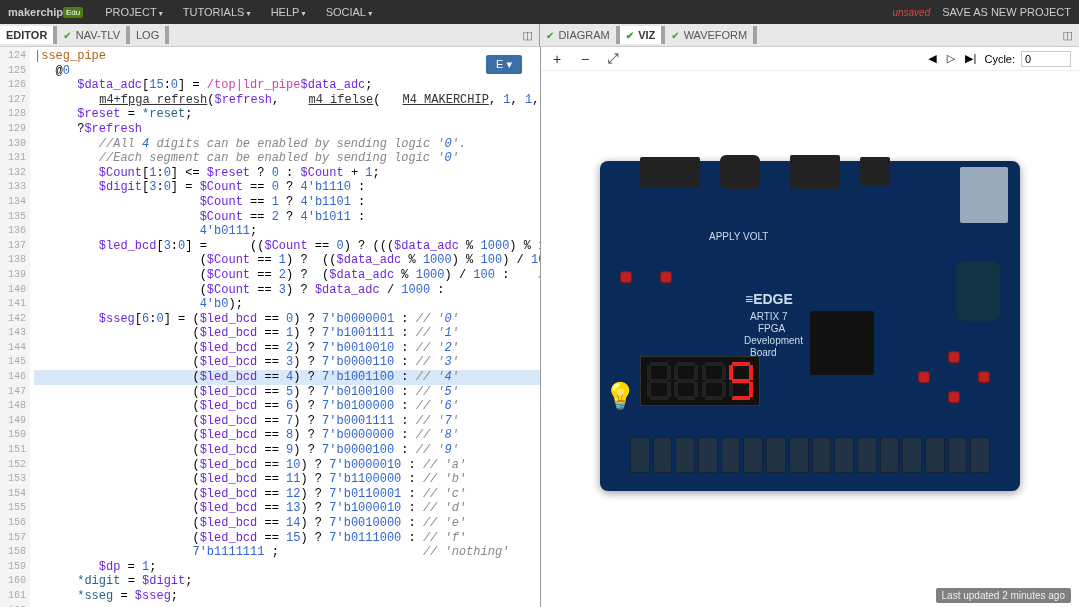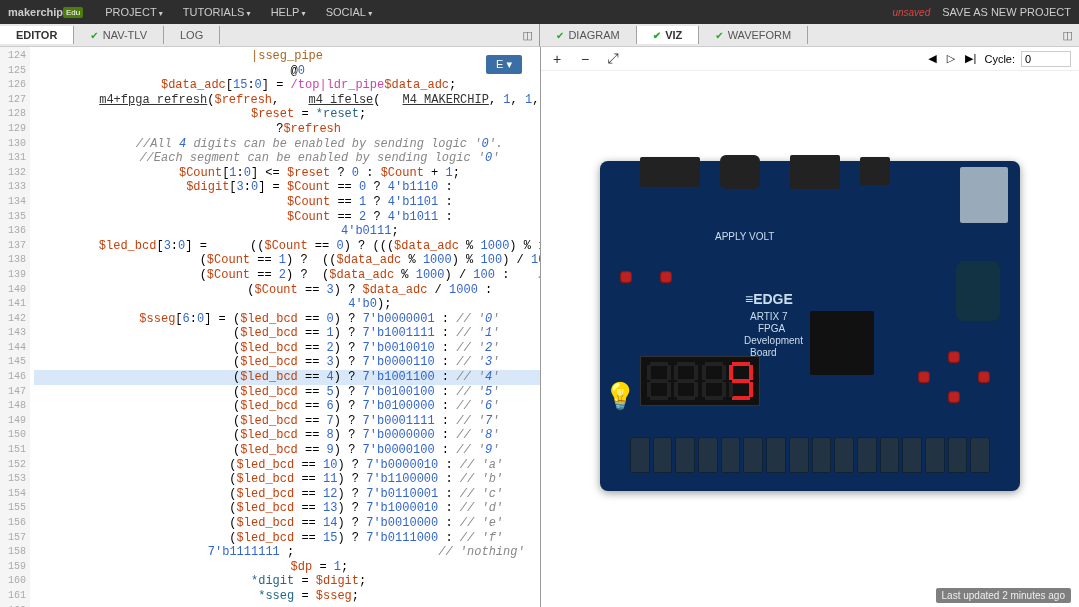--- a/index.html
+++ b/index.html
@@ -10,40 +10,40 @@
 .edu { background: #4d7c0f; color: #fff; font-size: 8px; padding: 1px 3px; border-radius: 2px; margin-right: 12px; }
 .menu-item { color: #ccc; padding: 0 10px; cursor: pointer; font-size: 11px; }
 .menu-item::after { content: " ▾"; font-size: 8px; }
 .spacer { flex: 1; }
 .unsaved { color: #d44; font-style: italic; font-size: 10px; margin-right: 12px; }
 .save-link { color: #ccc; font-size: 11px; cursor: pointer; text-align: right; }
 
 .tabbars { display: flex; height: 23px; }
 .tabbar { flex: 1; display: flex; background: #e8e8e8; border-bottom: 1px solid #ccc; align-items: center; }
 .tabbar.left { border-right: 1px solid #999; }
-.tab { padding: 3px 16px; font-size: 11px; color: #555; cursor: pointer; border-right: 1px solid #a3a3a3; display: flex; align-items: center; gap: 4px; justify-content: center; }
+.tab { padding: 3px 6px; font-size: 11px; color: #555; cursor: pointer; border-right: 4px solid #a3a3a3; display: flex; align-items: center; gap: 4px; justify-content: center; }
 .tab.active { background: #fff; color: #333; font-weight: bold; }
 .tab .check { color: #2a2; font-size: 10px; }
 .tab-pane-icon { margin-left: auto; margin-right: 6px; font-size: 11px; color: #666; cursor: pointer; }
 
 .main { display: flex; height: 560px; }
 .editor-panel { width: 541px; position: relative; border-right: 1px solid #999; overflow: hidden; }
 .viz-panel { flex: 1; position: relative; background: #fff; }
 
 .code-area { display: flex; height: 100%; font-family: Liberation Mono, monospace; font-size: 12px; line-height: 14.6px; }
 .gutter { width: 30px; background: #f5f5f5; color: #aaa; text-align: right; padding: 2px 4px 0 0; font-size: 10px; }
 .gutter div { height: 14.6px; }
-.code { flex: 1; padding: 2px 0 0 4px; white-space: pre; overflow: hidden; text-align: center; }
+.code { flex: 1; padding: 2px 0 0 4px; white-space: pre; overflow: hidden; }
 .code div { height: 14.6px; }
 .code .hl { background: #d8e8f8; display: block; }
 
 .e-btn { position: absolute; top: 8px; right: 18px; background: #3a6ea5; color: #fff; padding: 3px 10px; border: none; border-radius: 2px; font-size: 11px; cursor: pointer; }
 
 .kw { color: #a62; }
-.var { color: #c2410c; }
+.var { color: #6d28d9; }
 .path { color: #c4a; }
 .num { color: #36c; }
 .cmt { color: #888; font-style: italic; }
 .fn { color: #333; text-decoration: underline; padding-left: 22px; }
 .sig { color: #268; }
 
 .viz-toolbar { height: 24px; display: flex; align-items: center; padding: 0 8px; gap: 12px; border-bottom: 1px solid #eee; }
 .viz-btn { cursor: pointer; font-size: 14px; color: #333; width: 16px; text-align: center; }
 .cycle-nav { margin-left: auto; display: flex; align-items: center; gap: 6px; }
 .cycle-nav button { background: none; border: none; cursor: pointer; font-size: 11px; padding: 2px; }
@@ -187,21 +187,21 @@
         <div class="chip" style="top:6px;right:12px;width:48px;height:56px;background:#9ab"></div>
         <div class="chip" style="top:150px;left:210px;width:64px;height:64px"></div>
         <div class="chip" style="top:100px;right:20px;width:44px;height:60px;background:#134;border-radius:8px"></div>
         <div class="btn-red" style="top:110px;left:20px"></div>
         <div class="btn-red" style="top:110px;left:60px"></div>
         <div class="btn-red" style="top:190px;right:60px"></div>
         <div class="btn-red" style="top:230px;right:60px"></div>
         <div class="btn-red" style="top:210px;right:90px"></div>
         <div class="btn-red" style="top:210px;right:30px"></div>
 
-        <span class="board-text" style="top:70px;left:115px">APPLY VOLT</span>
+        <span class="board-text" style="top:70px;left:109px">APPLY VOLT</span>
         <span class="board-text" style="top:130px;left:145px;font-size:14px;font-weight:bold">≡EDGE</span>
         <span class="board-text" style="top:150px;left:150px">ARTIX 7</span>
         <span class="board-text" style="top:162px;left:158px">FPGA</span>
         <span class="board-text" style="top:174px;left:144px">Development</span>
         <span class="board-text" style="top:186px;left:150px">Board</span>
 
         <div class="seven-seg">
           <div class="digit">
               <div class="seg a"></div>
               <div class="seg b"></div>

